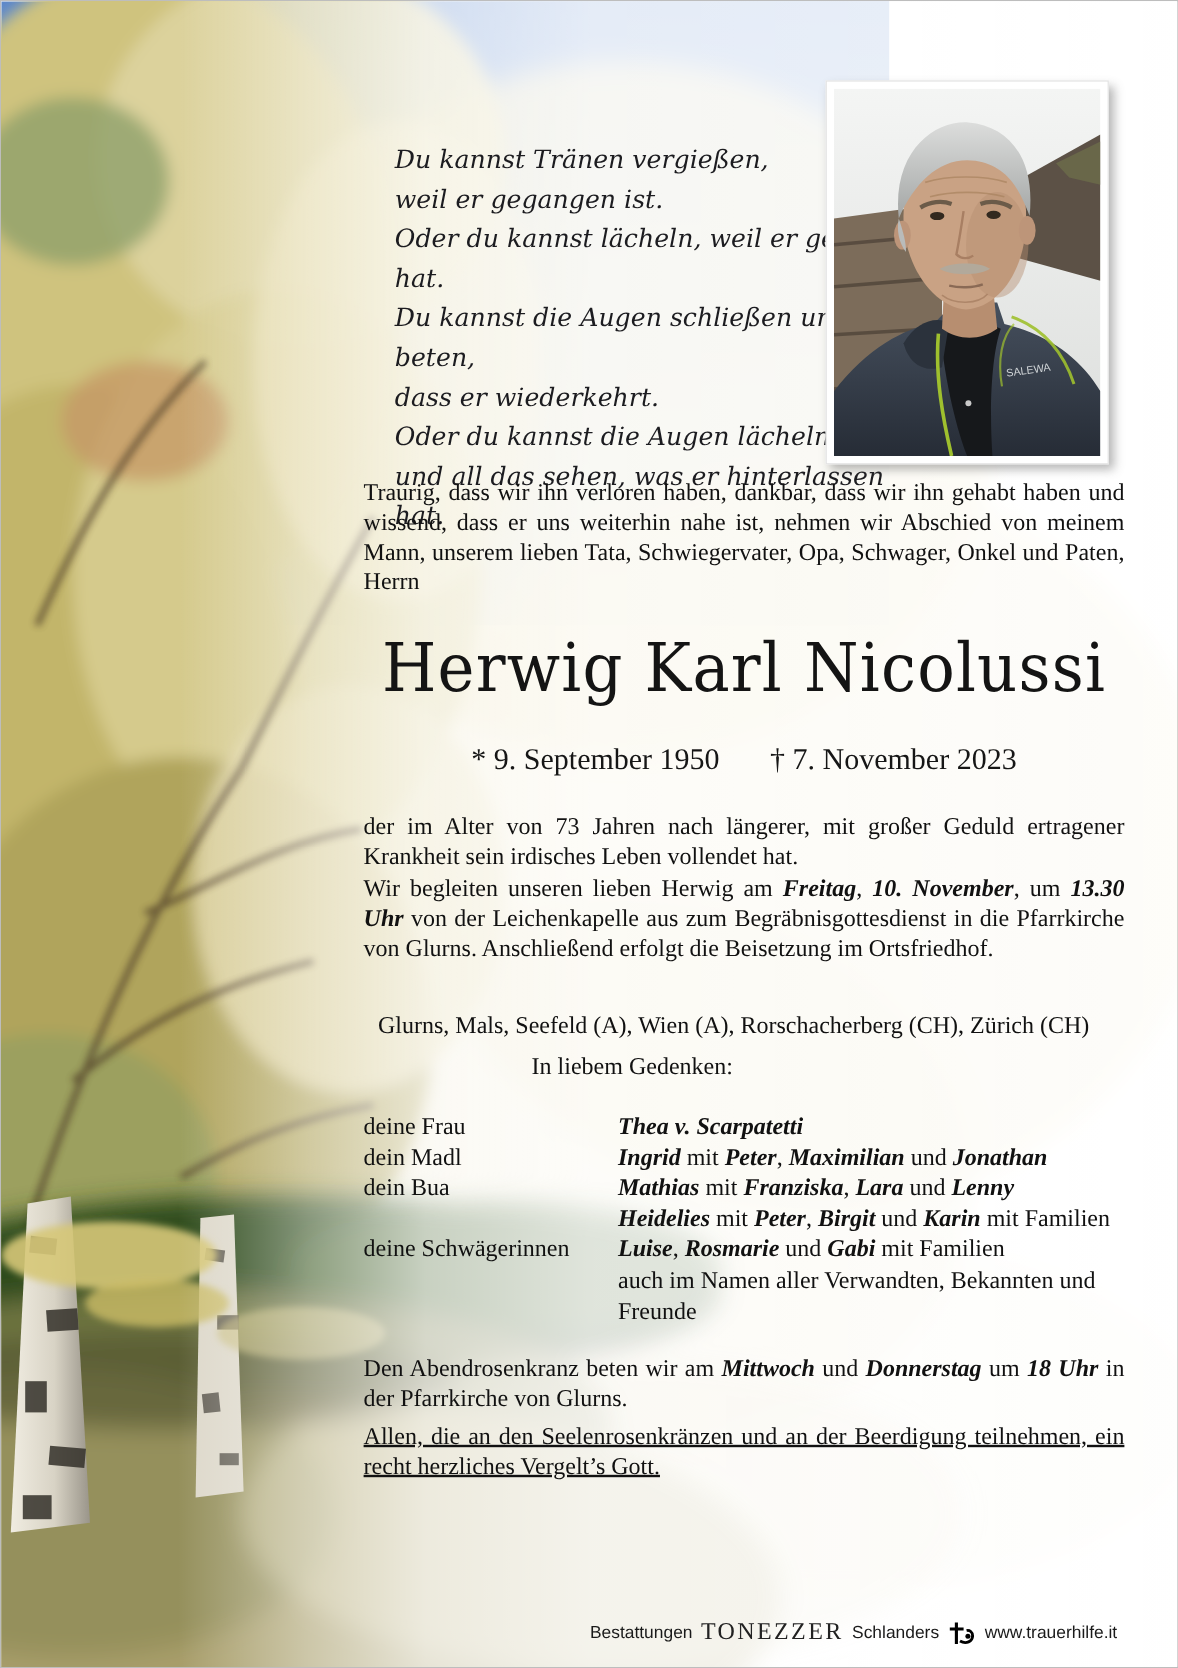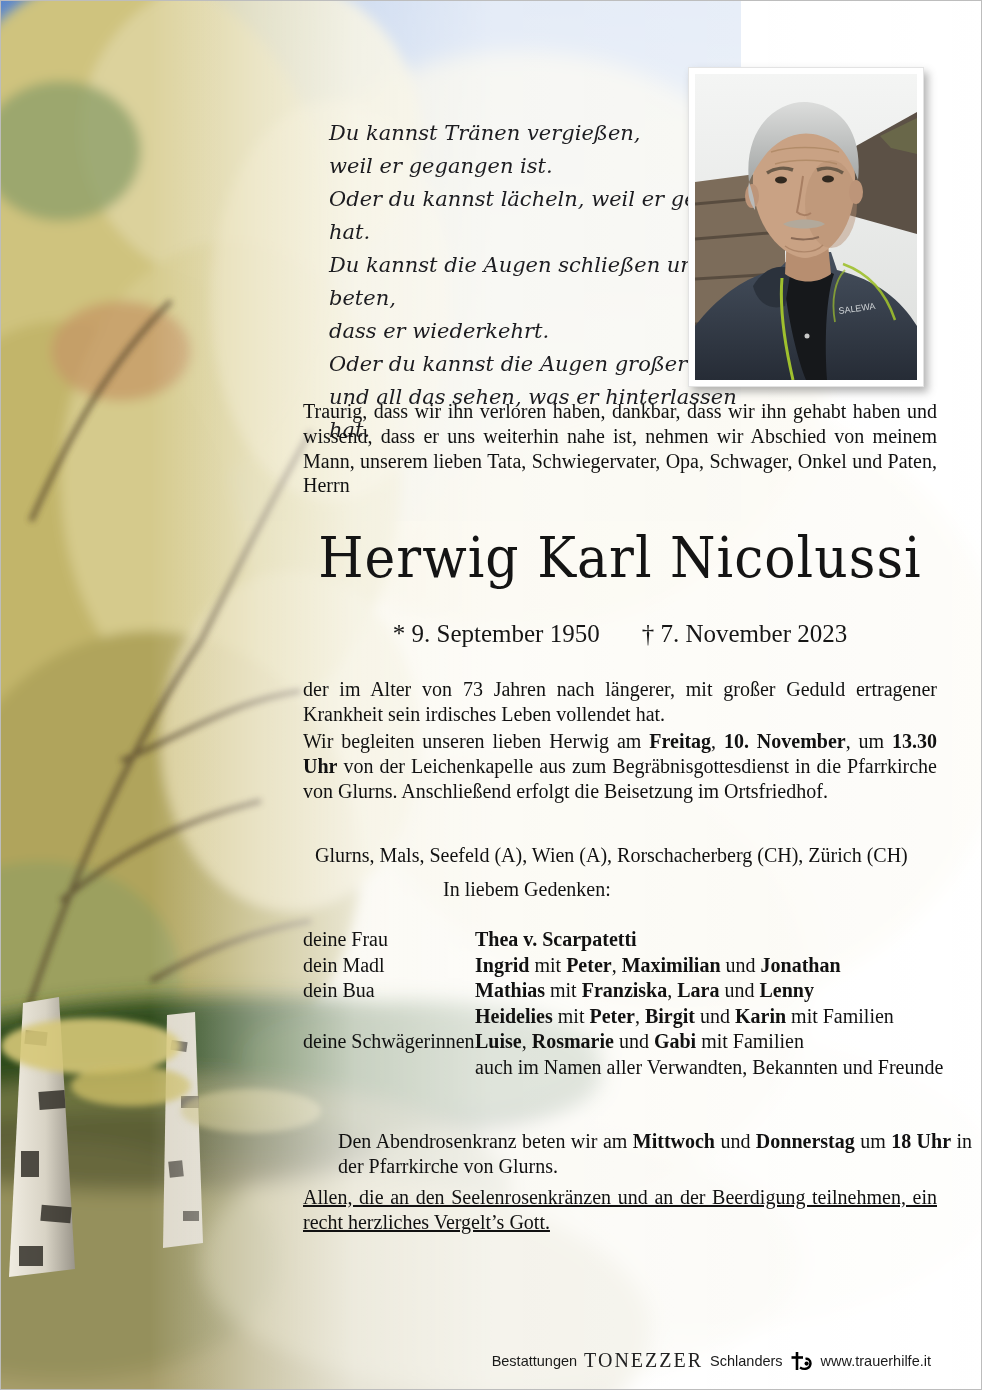--- a/index.html
+++ b/index.html
@@ -23,26 +23,26 @@
   .body-text{font-size:20px;line-height:24.8px;text-align:justify;margin:0;}
   .intro{top:398px;}
   .name{top:524px;margin:0;font-weight:normal;font-size:52px;letter-spacing:1px;text-align:center;
     font-family:"DejaVu Serif",serif;color:#141414;transform:scaleY(1.08);transform-origin:top center;}
   .dates{top:619px;display:flex;justify-content:center;gap:42px;font-size:25px;color:#161616;}
   .p1{top:676px;}
   .p2{top:728px;}
   .places{top:831px;font-size:20px;margin:12px;}
   .gedenken{top:877px;font-size:20px;margin:0;padding-left:140px;}
   .family{top:926px;width:650px;font-size:20px;}
-  .family-row{display:flex;line-height:25.6px;}
+  .family-row{display:flex;line-height:25.6px;gap:40px;}
   .fam-label{flex:0 0 172px;}
   .fam-value{flex:1;}
-  .closing1{top:1128px;margin-left:35px;}
+  .closing1{top:1128px;}
   .closing2{top:1184px;text-decoration:underline;}
-  b{font-weight:bold;}
+  b{font-weight:bold;font-style:italic;}
   .footer{position:absolute;top:1348px;right:50px;display:flex;align-items:center;gap:7px;
     font-family:"Liberation Sans",sans-serif;font-size:14.5px;color:#1a1a1a;text-align:center;}
   .brand{font-size:20px;letter-spacing:2px;color:#222;font-family:Liberation Serif, serif;}
   .logo{display:inline-block;}
   .url{color:#1a1a1a;text-decoration:none;}
 </style>
 </head>
 <body>
 
 <div class="page">
@@ -143,21 +143,21 @@
 
   <div class="fade-overlay"></div>
 
   <section class="poem">
 
   <div class="poem-line">Du kannst Tränen vergießen,</div>
       <div class="poem-line">weil er gegangen ist.</div>
       <div class="poem-line">Oder du kannst lächeln, weil er gelebt hat.</div>
       <div class="poem-line">Du kannst die Augen schließen und beten,</div>
       <div class="poem-line">dass er wiederkehrt.</div>
-      <div class="poem-line">Oder du kannst die Augen großer</div>
+      <div class="poem-line">Oder du kannst die Augen lächeln</div>
       <div class="poem-line">und all das sehen, was er hinterlassen hat.</div>
     </section>
 
   <figure class="portrait">
     <svg viewBox="0 0 222 306" aria-hidden="true">
       <defs>
         <linearGradient id="pSky" x1="0" y1="0" x2="0" y2="1">
           <stop offset="0" stop-color="#f4f5f4"></stop>
             <stop offset="1" stop-color="#dcdedc"></stop>
         </linearGradient>

